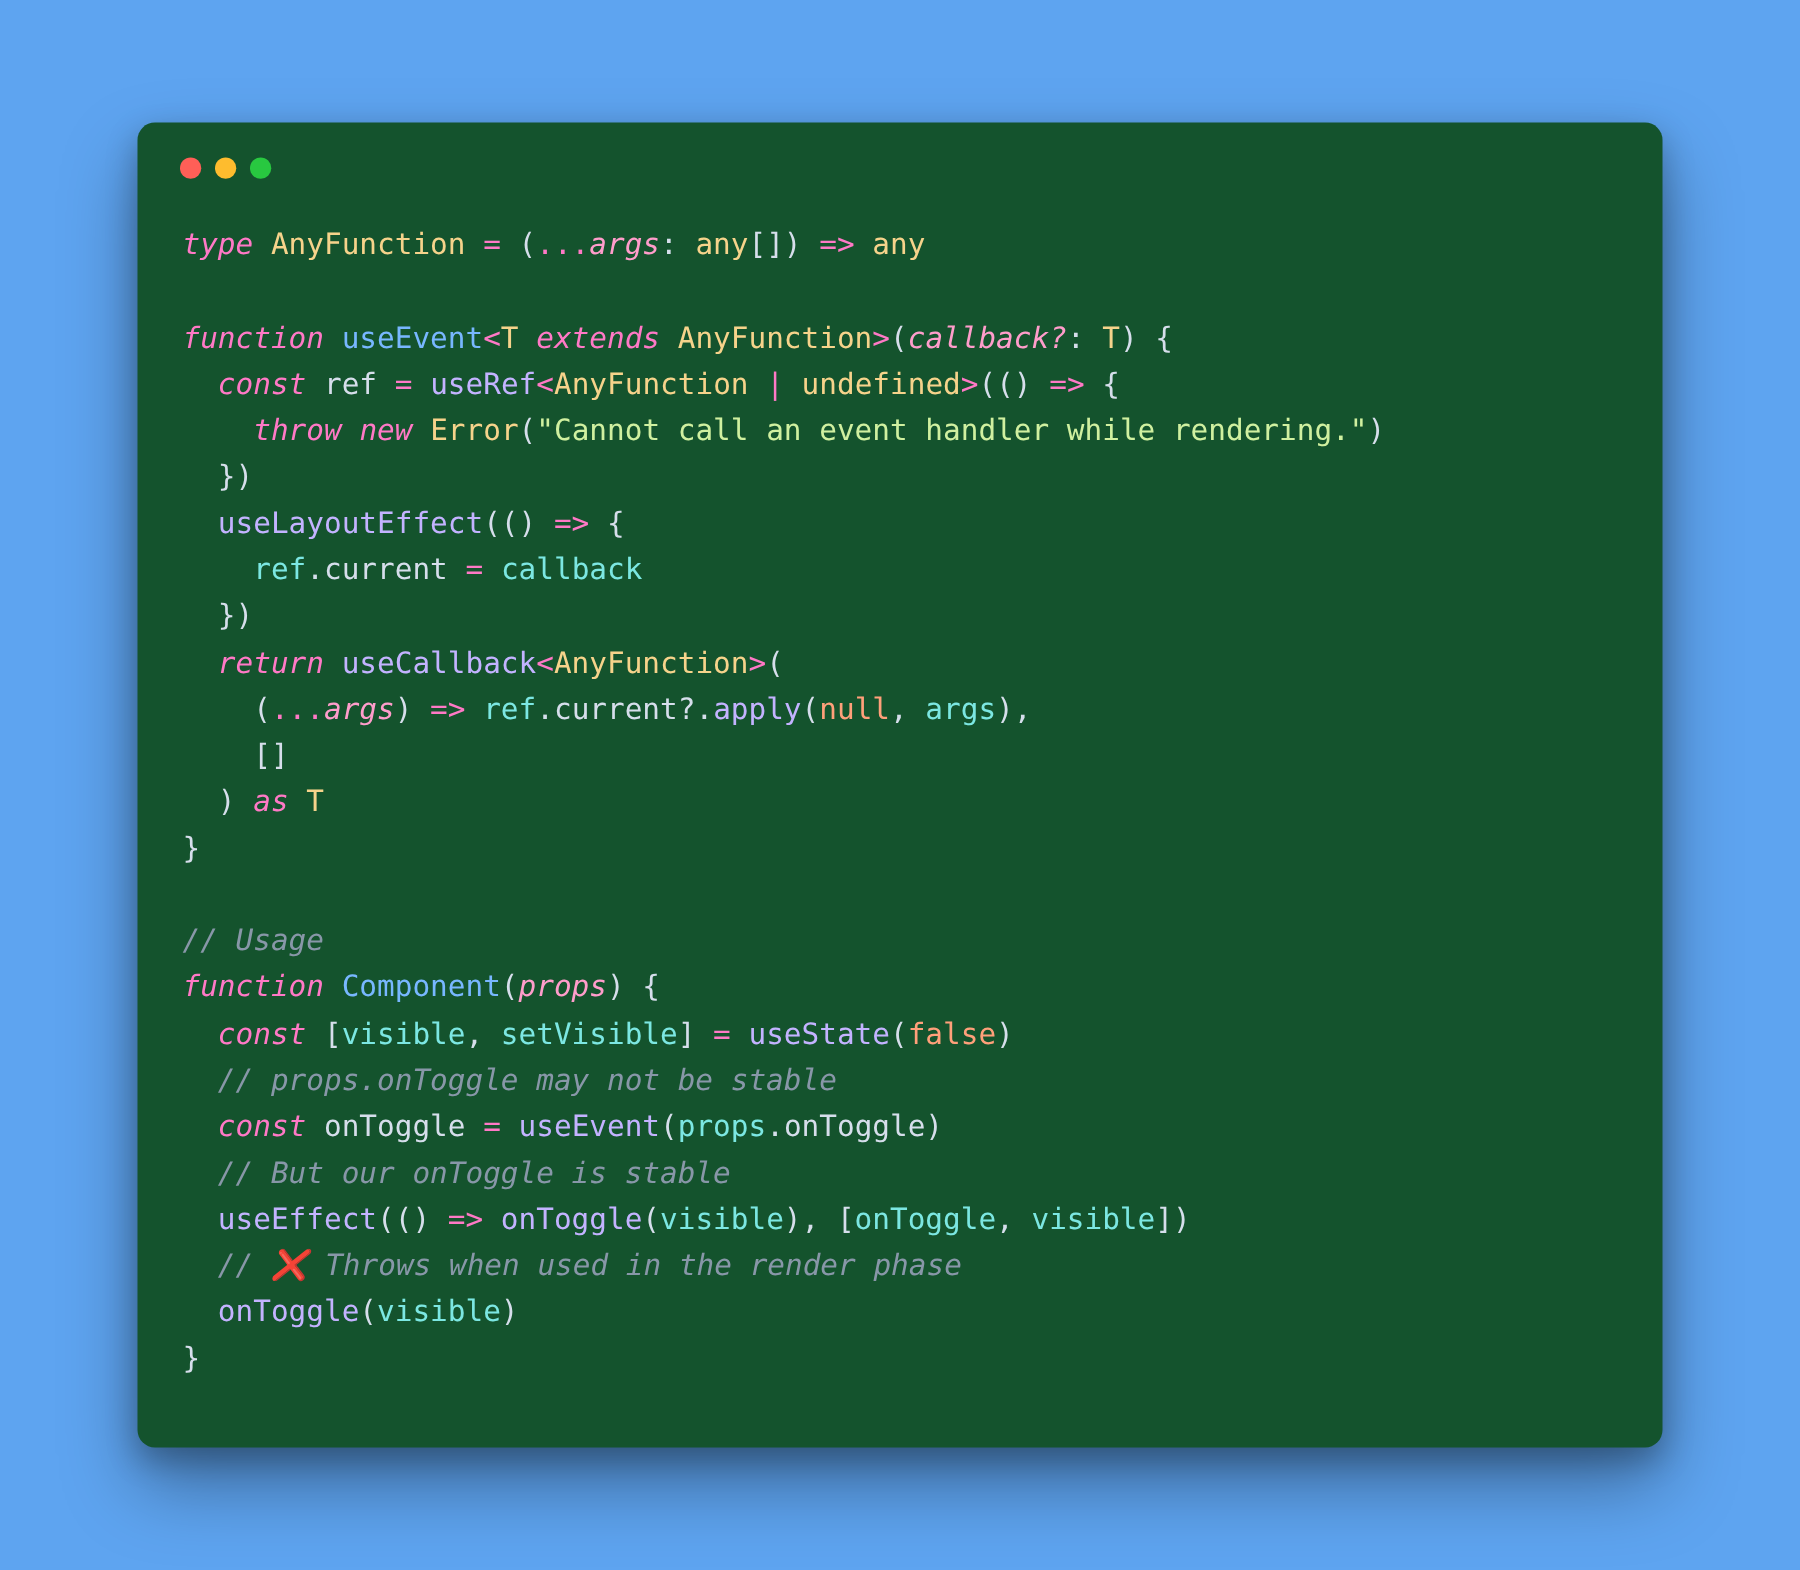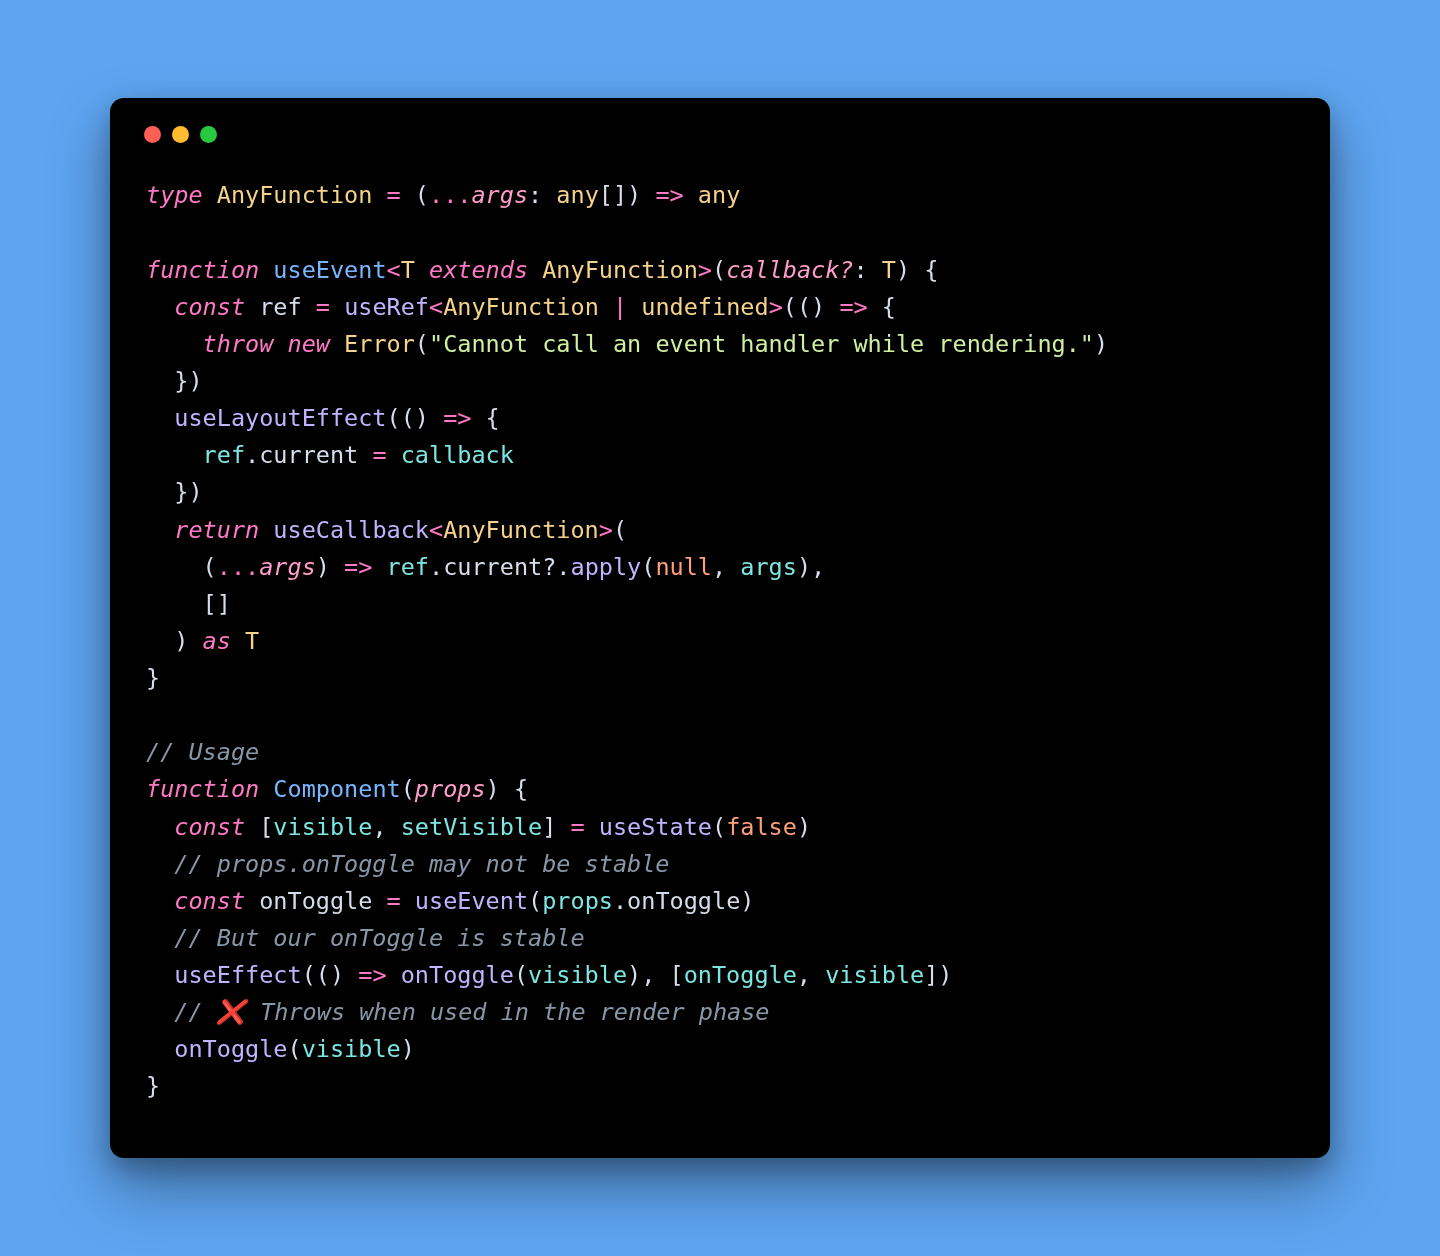--- a/index.html
+++ b/index.html
@@ -7,21 +7,21 @@
     background: #5ea4f0;
     width: 1440px;
     height: 1256px;
     display: flex;
     align-items: center;
     justify-content: center;
     font-family: ui-monospace, "SF Mono", Menlo, Monaco, Consolas, monospace;
   }
   .window {
     width: 1220px;
-    background: #000000;
+    background: #14532d;
     border-radius: 14px;
     box-shadow: 0 30px 60px rgba(0,0,0,0.35), 0 10px 25px rgba(0,0,0,0.25);
     padding: 28px 36px 52px 36px;
   }
   .traffic-lights {
     display: flex;
     gap: 11px;
     margin-bottom: 34px;
     margin-left: -2px;
   }

